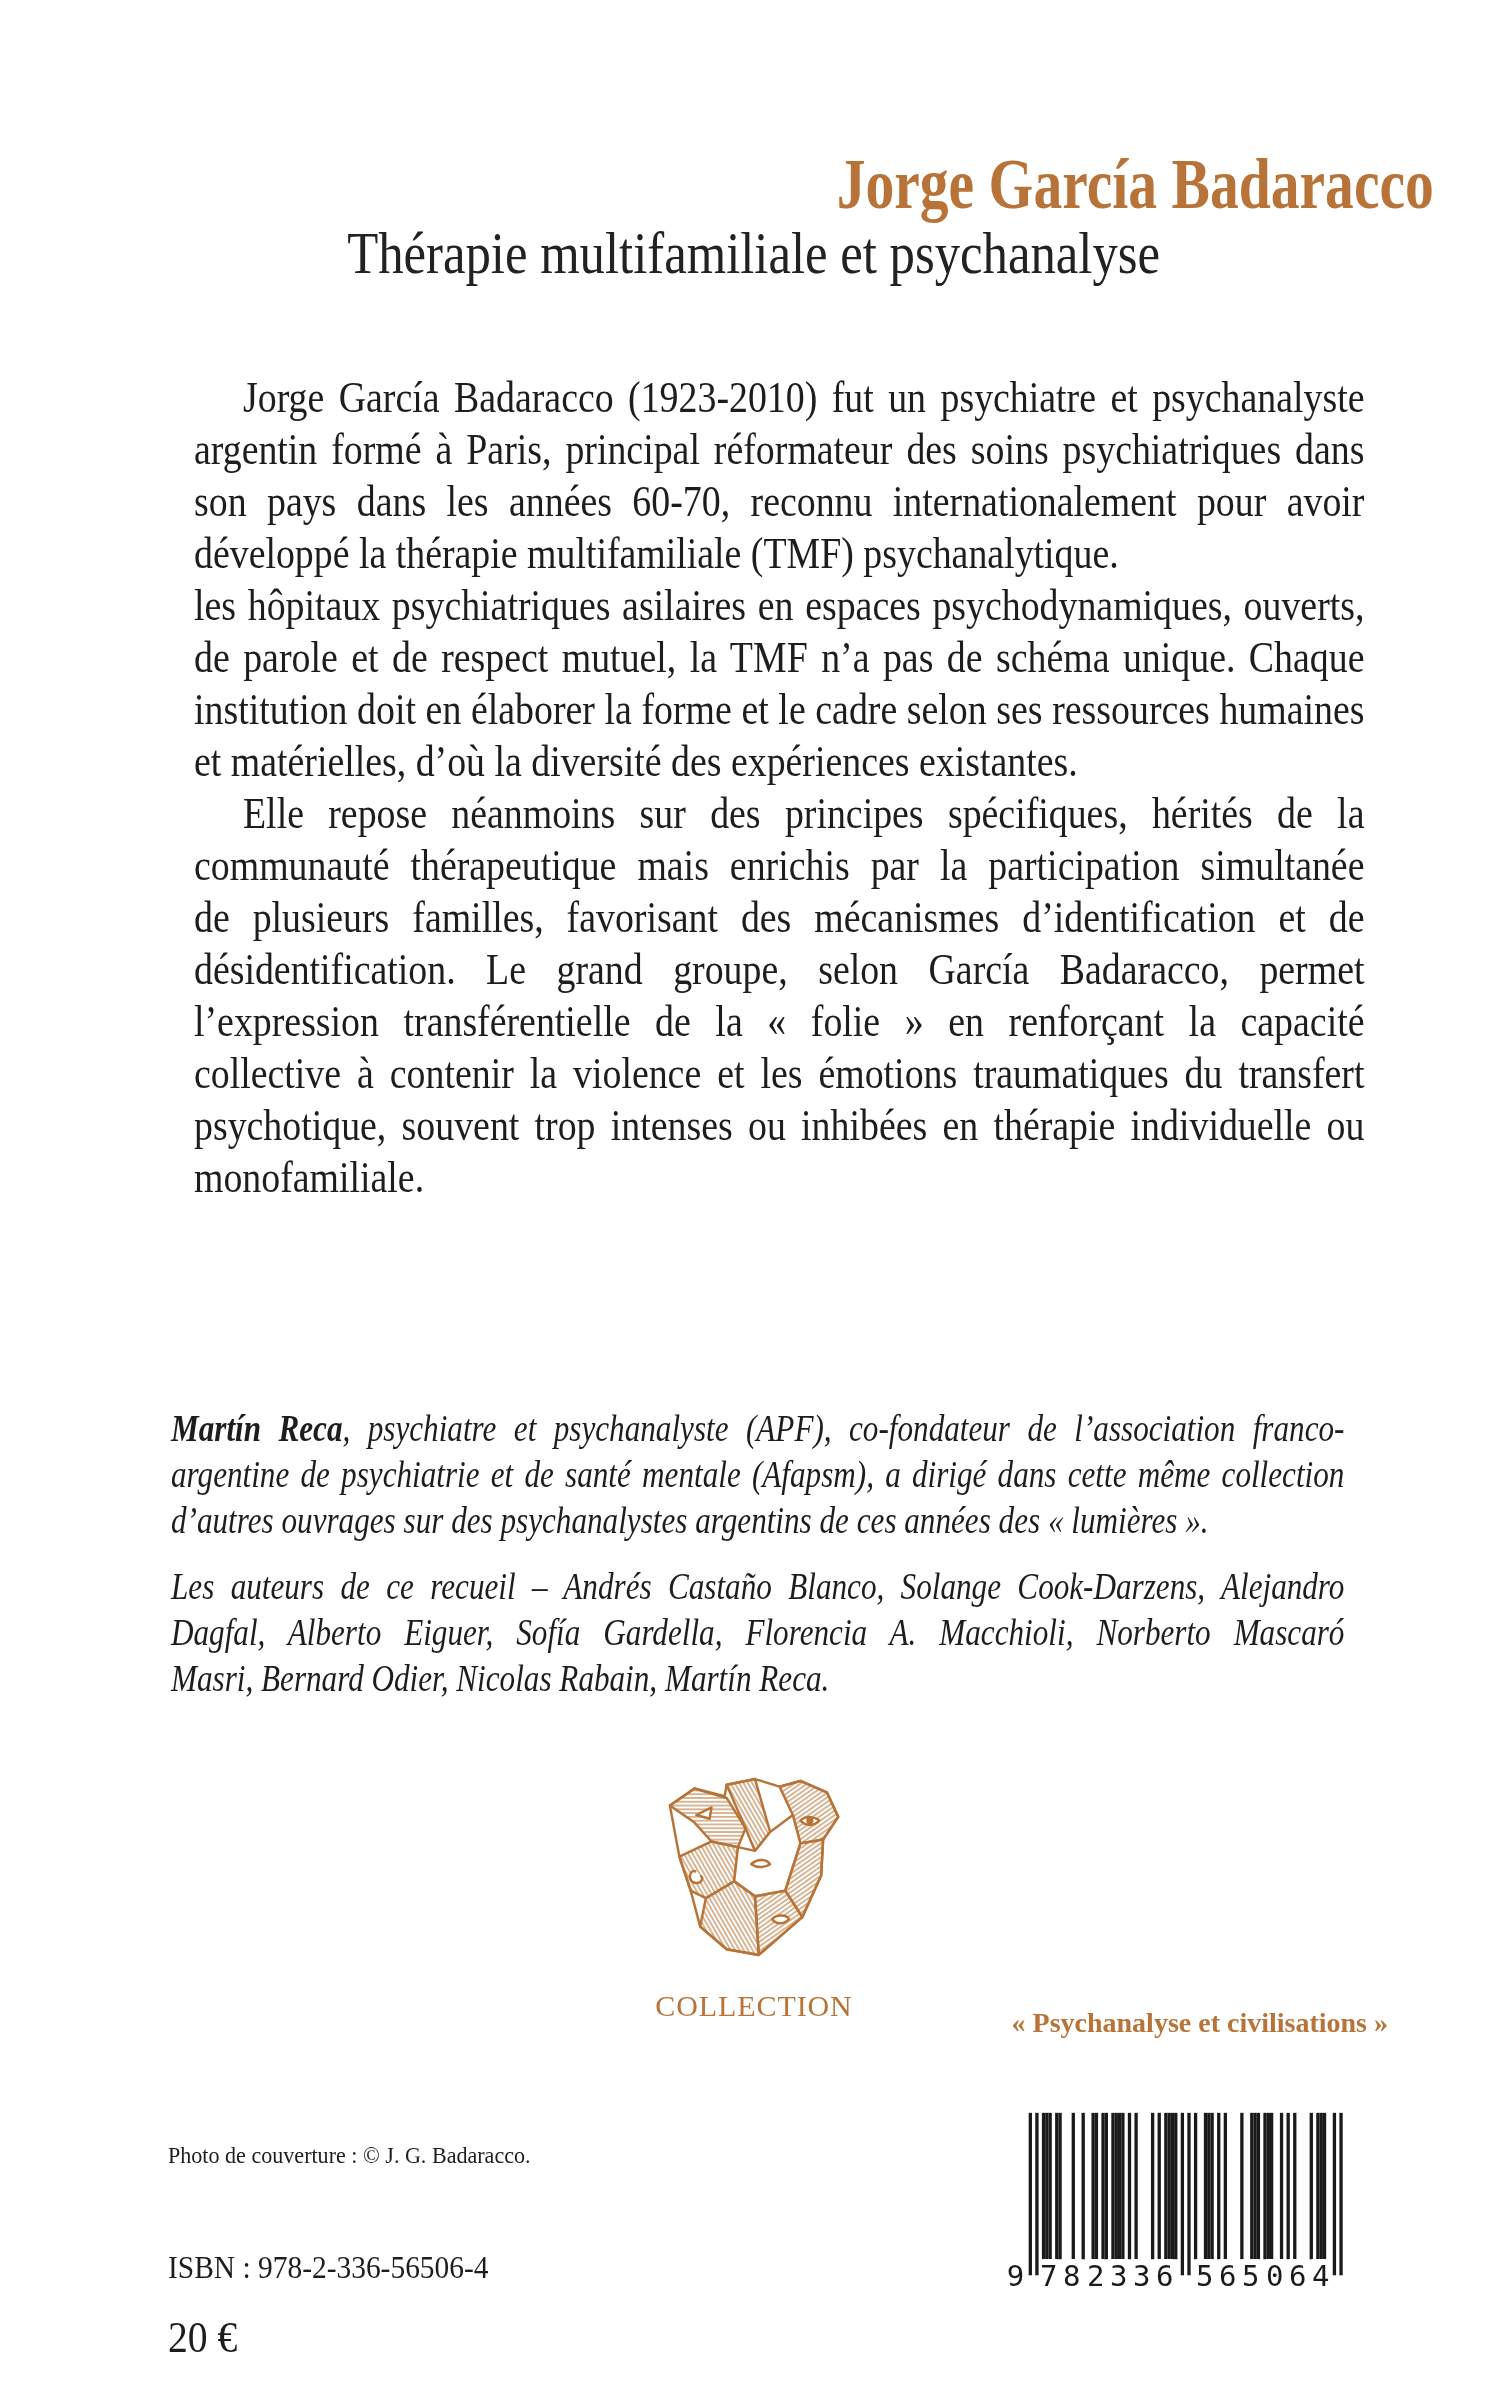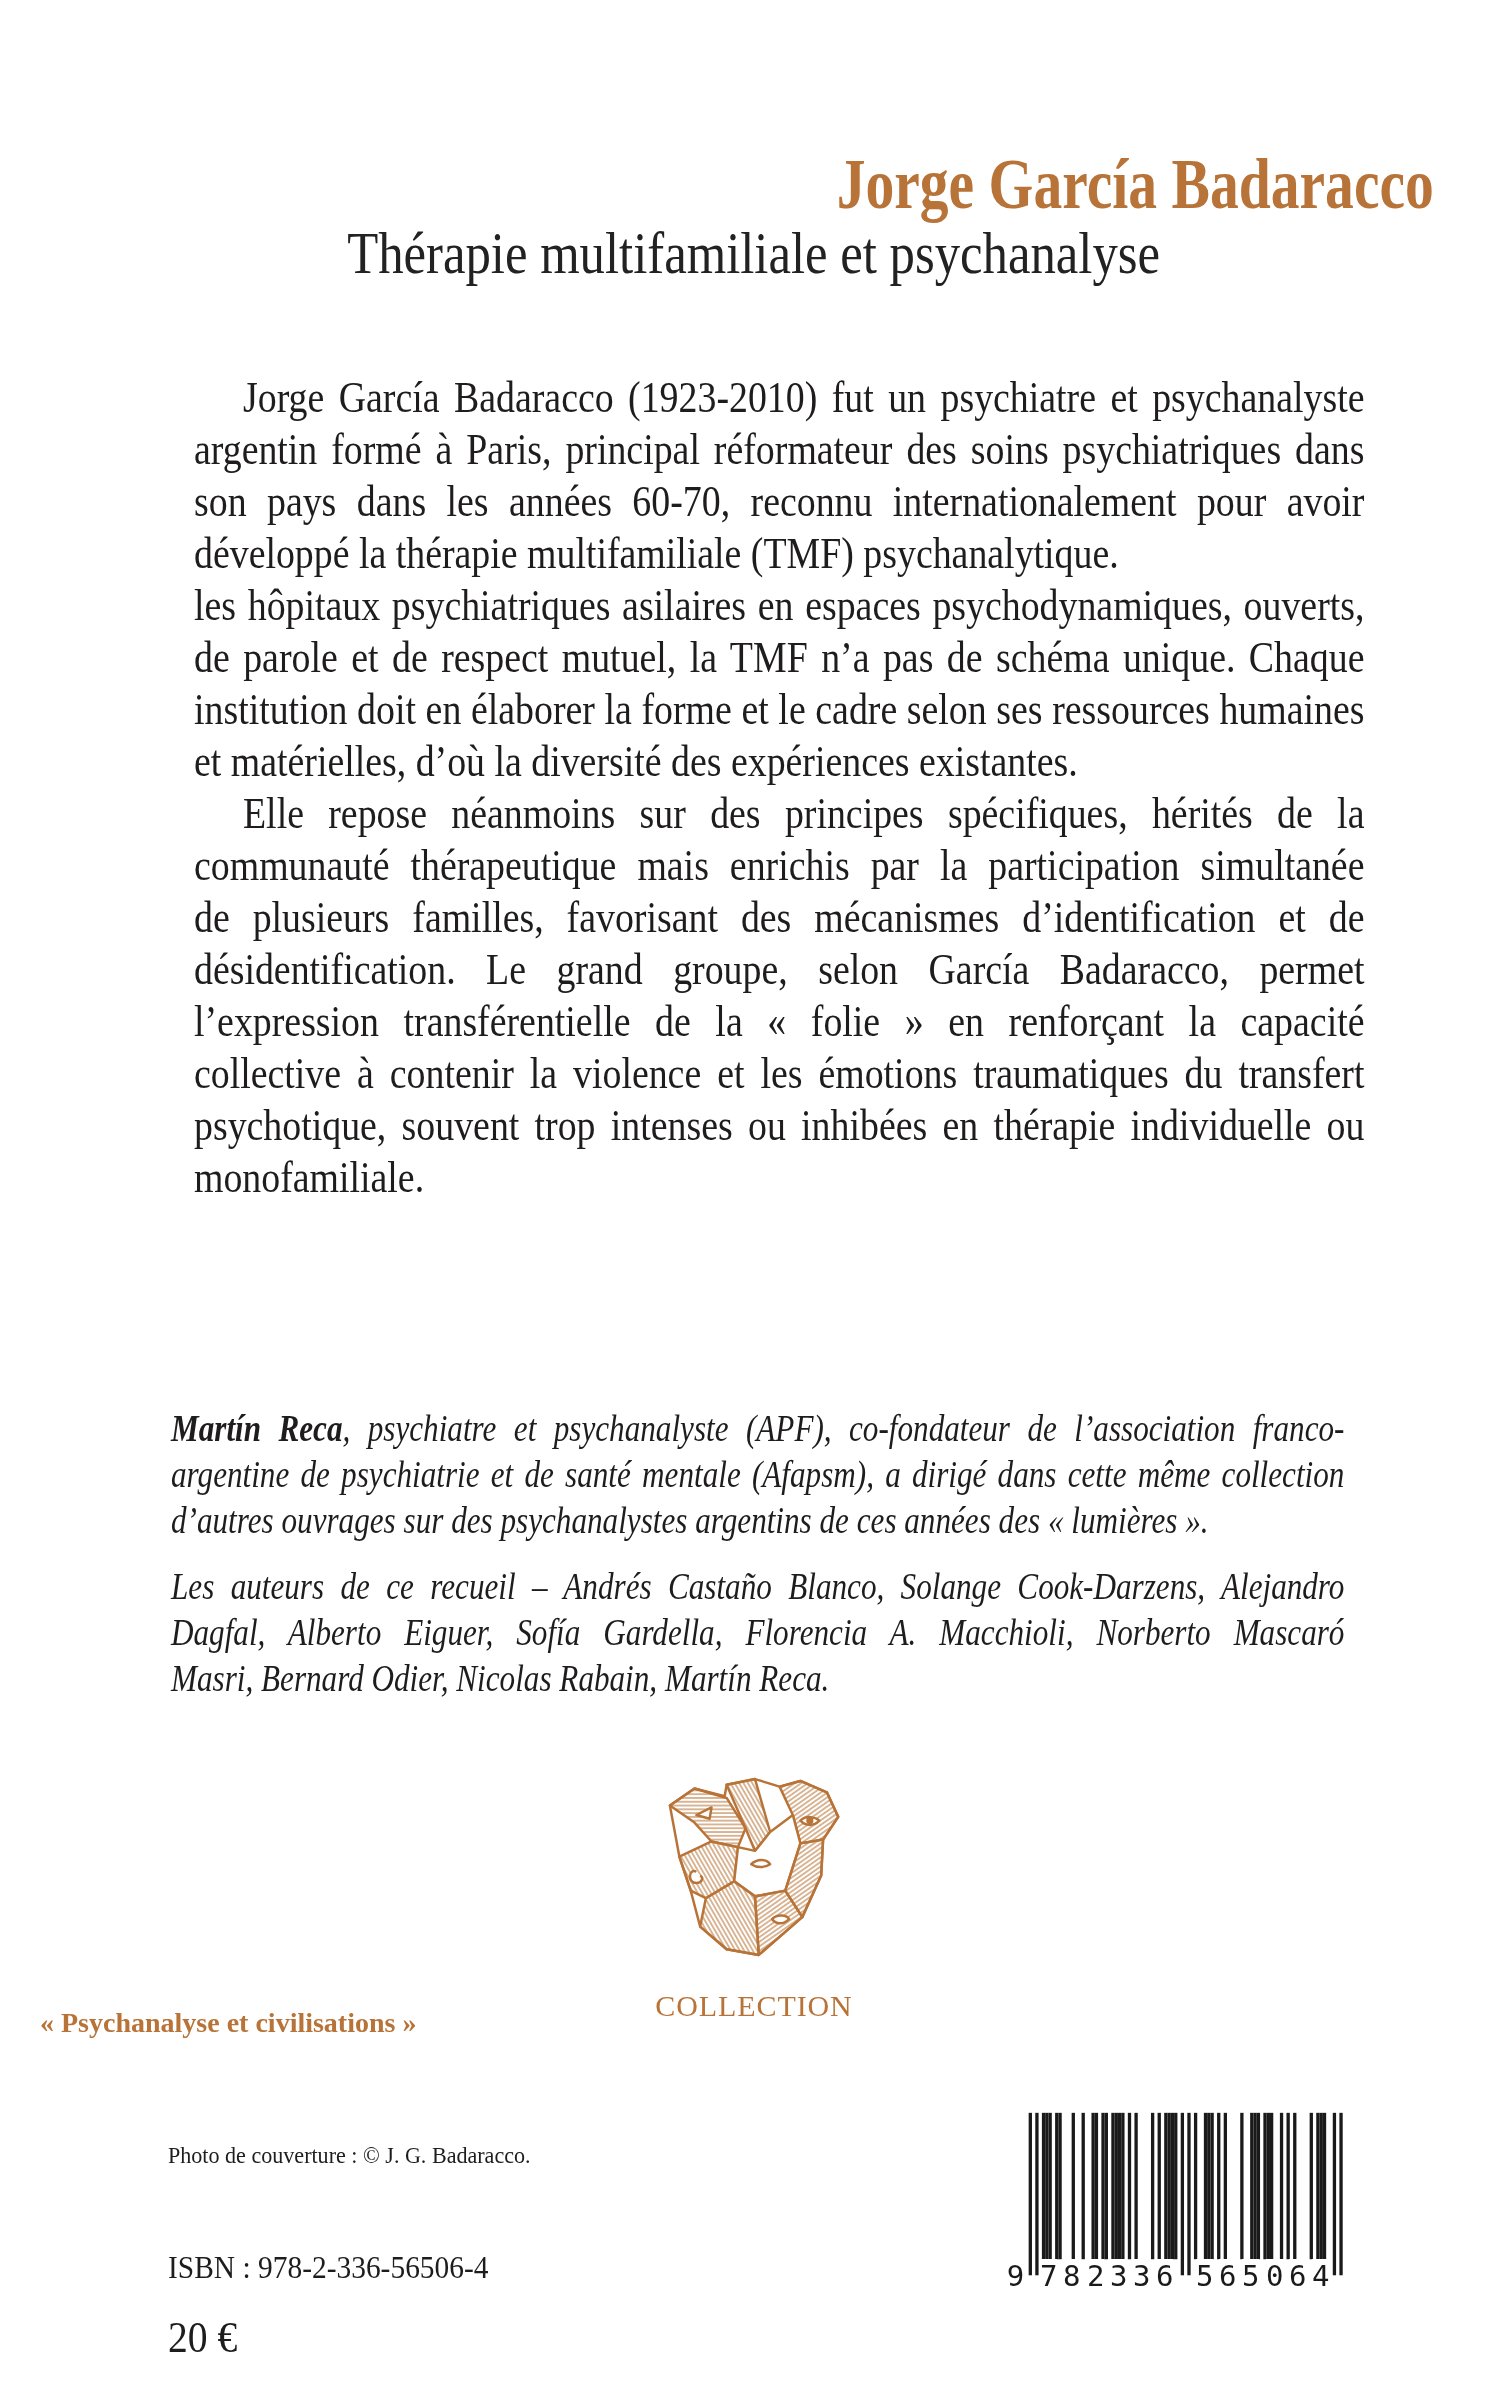--- a/index.html
+++ b/index.html
@@ -18,21 +18,21 @@
 
   .bio-block { left:171px; width:1173px; top:1406px; }
   .iline { height:46px; position:relative; white-space:nowrap; }
   .iline > span { display:inline-block; position:absolute; left:0; top:0; width:1431px; transform:scaleX(0.82); transform-origin:0 0; font-size:38px; line-height:45px; font-style:italic; text-align:justify; text-align-last:justify; white-space:normal; }
   .iline.last > span { text-align-last:left; }
   .para-gap { height:20px; }
   .bold-name { font-weight:bold; }
 
   .logo { left:668px; top:1777px; width:174px; height:180px; }
   .coll-label { left:0; width:1508px; top:1974px; text-align:center; font-size:30px; line-height:34px; letter-spacing:0.9px;margin-top:15px; }
-  .coll-name { left:0; width:1388px; top:2006px; text-align:left; font-size:28px; line-height:34px; font-weight:bold;padding-left:40px; }
+  .coll-name { left:0; width:1388px; top:2006px; text-align:right; font-size:28px; line-height:34px; font-weight:bold; }
 
   .photo { left:168px; top:2134px; font-size:24px; line-height:42px; }
   .photo span, .isbn span { display:inline-block; transform:scaleX(0.92); transform-origin:0 0; }
   .isbn { left:168px; top:2246px; font-size:32px; line-height:42px; }
   .price { left:168px; top:2311px; font-size:44px; line-height:53px; }
   .price span { display:inline-block; transform:scaleX(0.9); transform-origin:0 0; }
 
   .barcode { left:1001px; top:2110px; width:350px; height:189px; }
   .barcode svg { display:block; }
   .bc-digits { position:absolute; top:149px; left:0; width:350px; height:38px; font-family:"DejaVu Sans Mono", "Liberation Mono", monospace; font-size:29px; color:#1a1a1a; }

